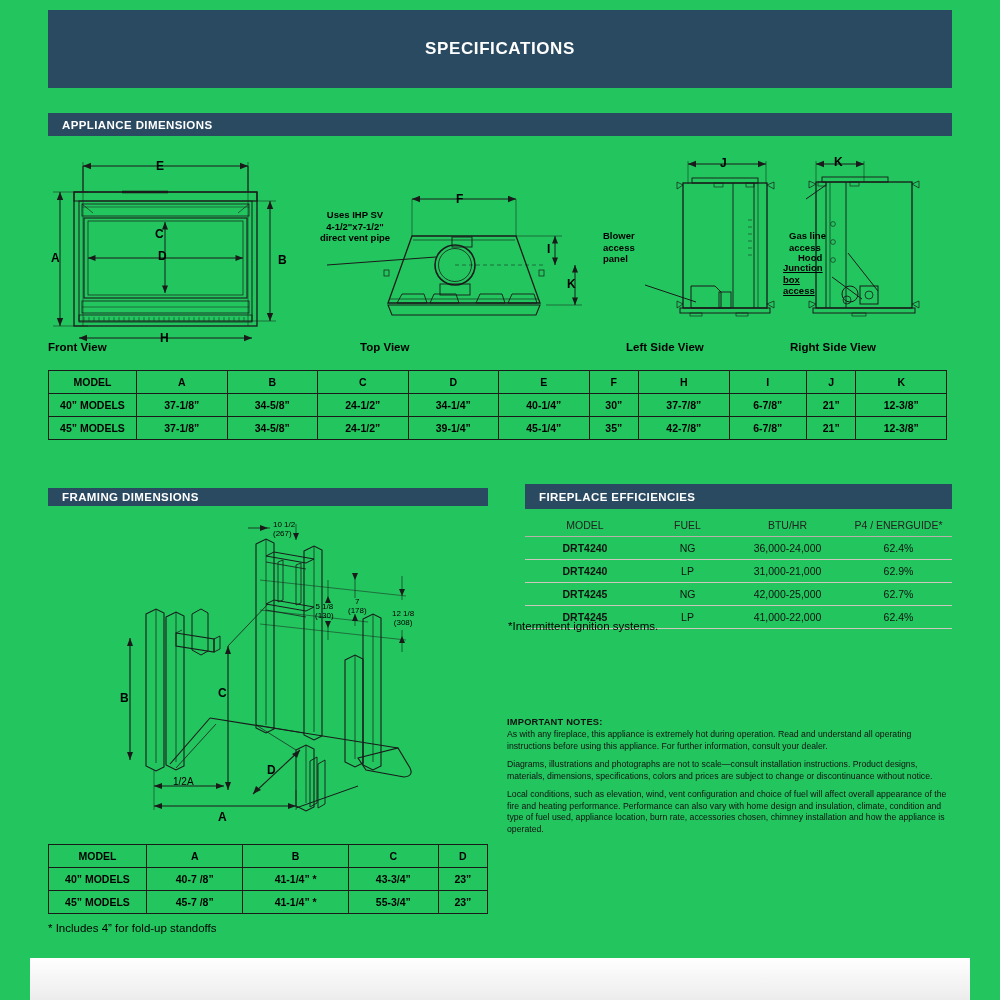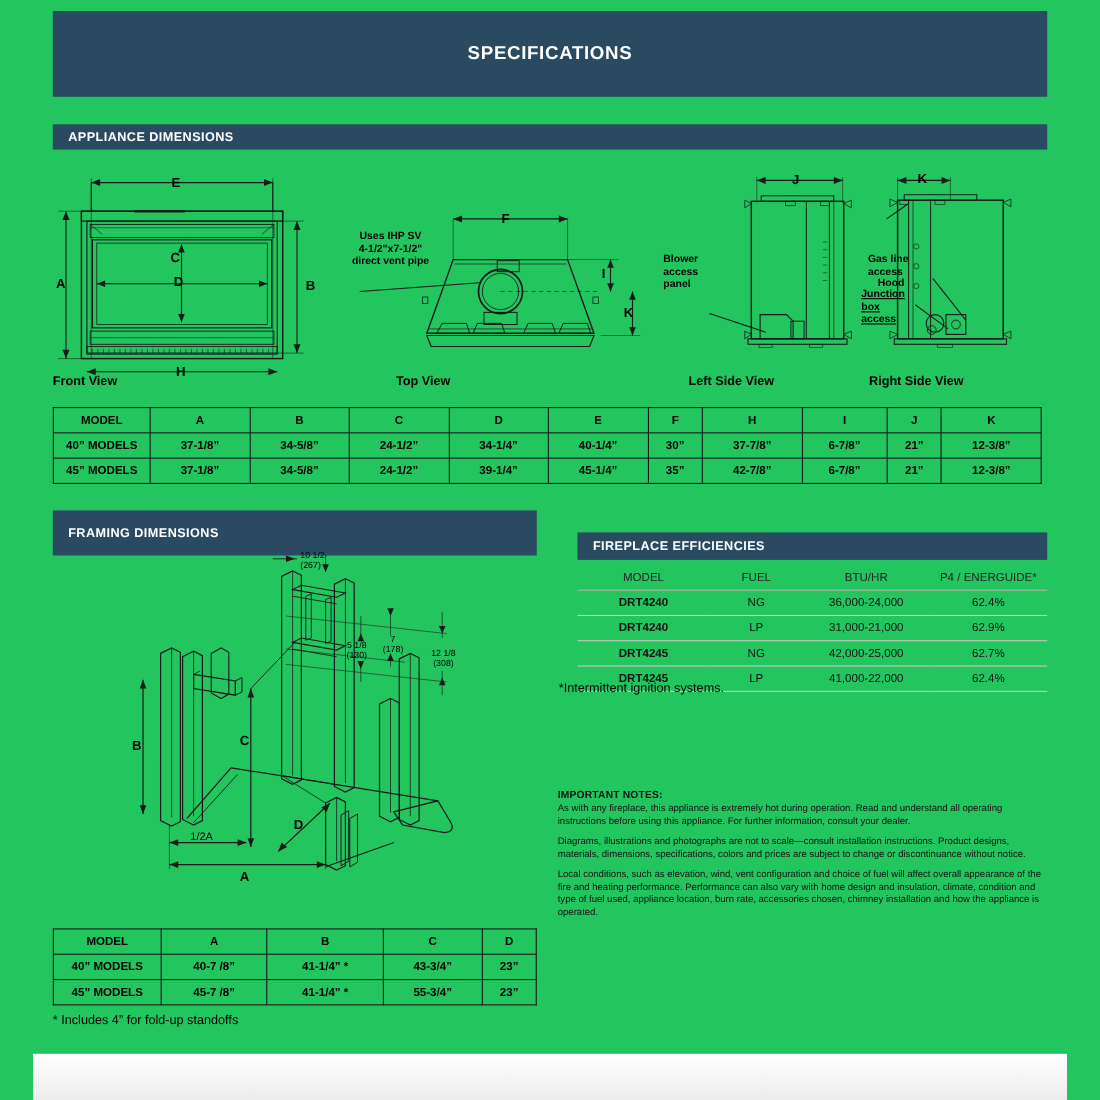--- a/index.html
+++ b/index.html
@@ -38,21 +38,21 @@
     display: flex; align-items: center;
     padding-left: 14px;
   }
   .sec-bar span {
     color: #ffffff;
     font-size: 11.5px;
     font-weight: bold;
     letter-spacing: 0.4px;
   }
   #bar-appliance { left: 48px; top: 113px; width: 904px; height: 23px; }
-  #bar-framing   { left: 48px; top: 464px; width: 440px; height: 41px; }
+  #bar-framing   { left: 48px; top: 488px; width: 440px; height: 18px; }
   #bar-efficiency{ left: 525px; top: 484px; width: 427px; height: 25px; }
 
   
   .draw-area { position: absolute; }
   .cap {
     position: absolute;
     font-size: 11.5px;
     font-weight: bold;
     color: #000;
     text-align: left;
@@ -498,21 +498,21 @@
         <td>21”</td>
         <td>12-3/8”</td>
       </tr>
     </tbody>
   </table>
 
   <div class="sec-bar" id="bar-framing">
     <span>FRAMING DIMENSIONS</span>
   </div>
 
-  <div class="draw-area" style="left:110px; top:498px; width:340px; height:312px;">
+  <div class="draw-area" style="left:110px; top:518px; width:340px; height:312px;">
     <svg width="340" height="312" viewBox="0 0 340 312">
       <g class="ln" stroke-width="1.1">
 
         <path d="M146 26 l10 -5 l8 4 v186 l-8 4 l-10 -5 z" stroke-width="1.1"></path>
         <line x1="156" y1="21" x2="156" y2="207" stroke-width="0.7"></line>
 
         <path d="M194 33 l10 -5 l8 4 v186 l-8 4 l-10 -5 z" stroke-width="1.1"></path>
         <line x1="204" y1="28" x2="204" y2="214" stroke-width="0.7"></line>
 
         <path d="M156 38 L196 45 L204 41 L164 34 z" stroke-width="1"></path>

